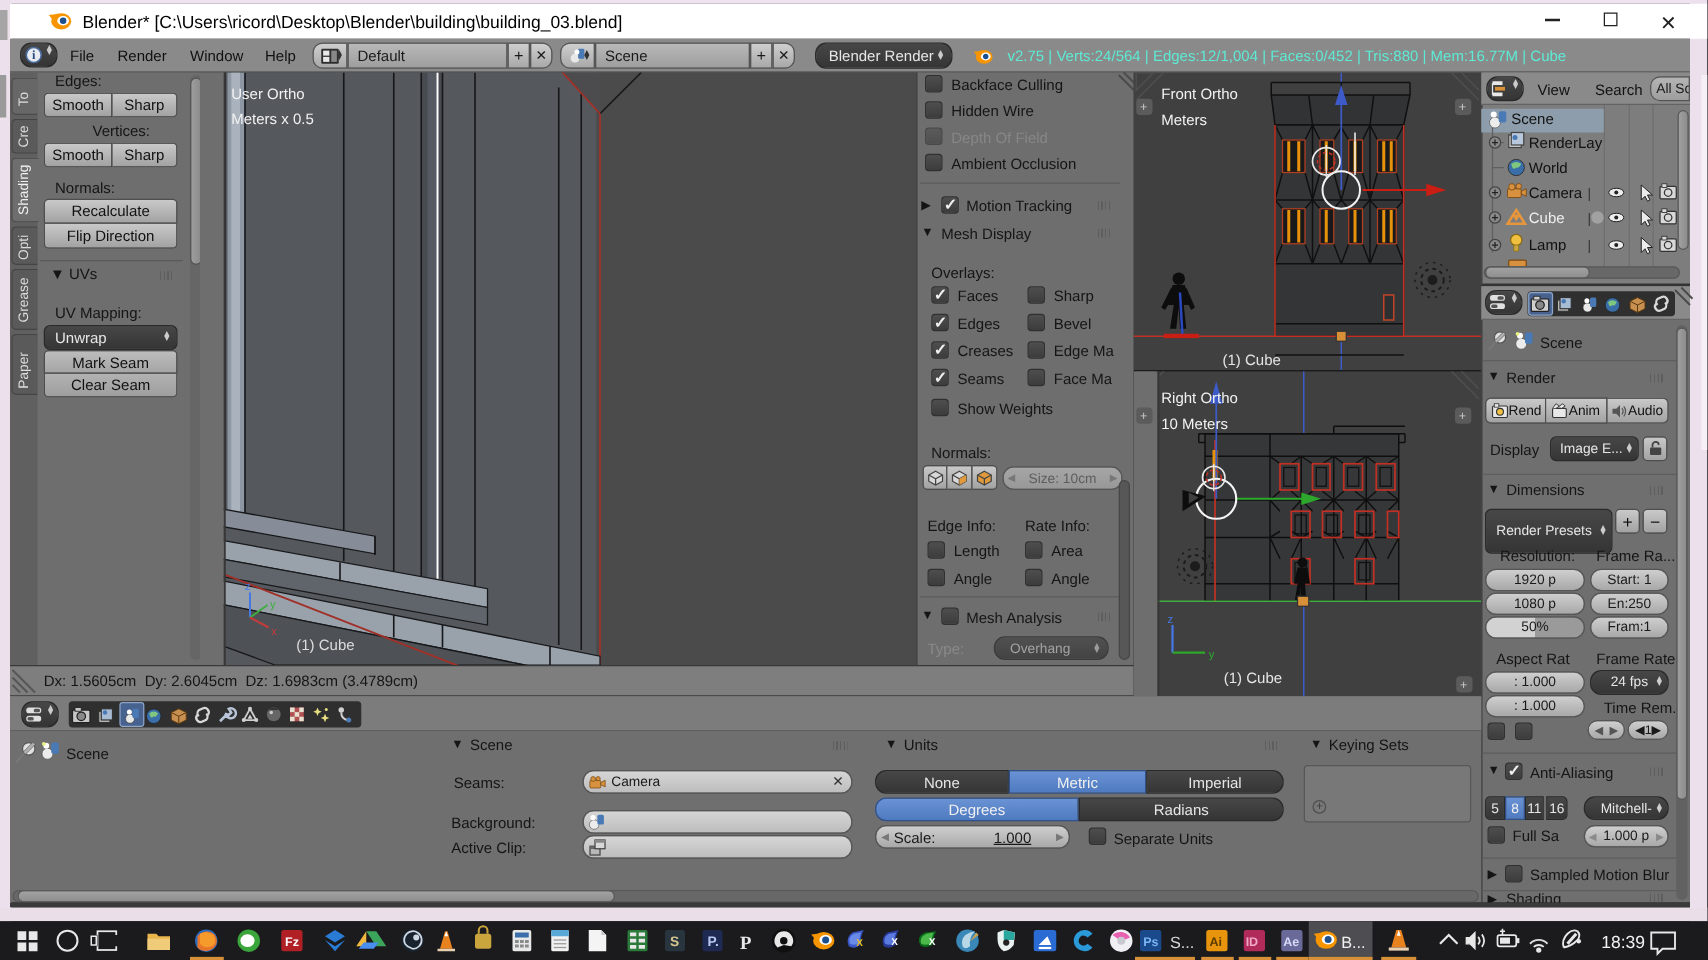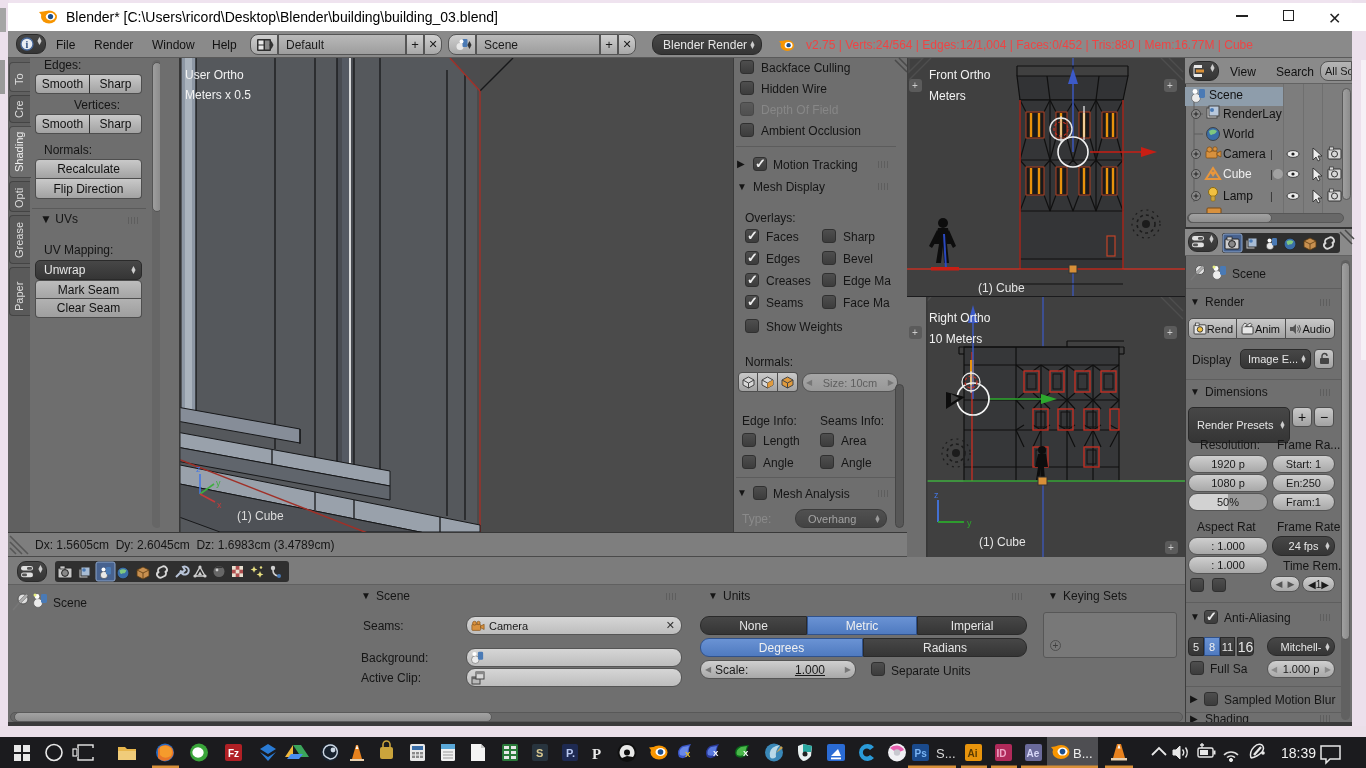--- a/index.html
+++ b/index.html
@@ -81,21 +81,21 @@
   <div class="pill" style="left:618px;top:34px;width:18px;height:21px;border-radius:0 8px 8px 0;font-size:11px;">✕</div>
   <div class="pill-dark" style="left:652px;top:34px;width:110px;height:21px;justify-content:flex-start;padding-left:10px;font-size:12px;">Blender Render
     <span style="position:absolute;right:5px;color:#ccc;font-size:7px;line-height:4px;">▲<br>▼</span>
   </div>
   <svg style="left:778px;top:38px;width:17px;height:15px" viewBox="0 0 20 18">
     <ellipse cx="11" cy="9" rx="8" ry="6.5" fill="#f79500"></ellipse>
     <ellipse cx="12.5" cy="8.6" rx="4.7" ry="3.8" fill="#fff"></ellipse>
     <circle cx="12.5" cy="8.6" r="2.6" fill="#1c4f8d"></circle>
     <path d="M1 4 L9 3 L5 9 Z" fill="#f79500"></path>
   </svg>
-  <div class="hdrtxt abs" style="left:806px;top:38px;color:#ef4444;">v2.75 | Verts:24/564 | Edges:12/1,004 | Faces:0/452 | Tris:880 | Mem:16.77M | Cube</div>
+  <div class="hdrtxt abs" style="left:806px;top:38px;color:#5eead4;">v2.75 | Verts:24/564 | Edges:12/1,004 | Faces:0/452 | Tris:880 | Mem:16.77M | Cube</div>
 </div>
 
 <div id="toolshelf">
   <div class="abs" style="left:8px;top:58px;width:171px;height:474px;background:#6e6e6e;"></div>
   <div class="abs" style="left:8px;top:58px;width:22px;height:474px;background:#606060;"></div>
   <div class="abs" style="left:9px;top:62px;width:21px;height:30px;background:#676767;border:1px solid #4a4a4a;border-right:none;border-radius:4px 0 0 4px;"></div>
   <div class="abs" style="left:13px;top:85px;font-size:11px;color:#ddd;transform:rotate(-90deg);transform-origin:0 0;">To</div>
   <div class="abs" style="left:9px;top:95px;width:21px;height:28px;background:#5a5a5a;border:1px solid #444;border-right:none;border-radius:4px 0 0 4px;"></div>
   <div class="abs" style="left:13px;top:118px;font-size:11px;color:#ddd;transform:rotate(-90deg);transform-origin:0 0;">Cre</div>
   <div class="abs" style="left:9px;top:126px;width:22px;height:52px;background:#6e6e6e;border:1px solid #4a4a4a;border-right:none;border-radius:4px 0 0 4px;"></div>
@@ -242,21 +242,21 @@
       </svg>
     </div>
   <div class="btn" style="left:778px;top:372px;width:20px;height:20px;border-radius:0 4px 4px 0;border-left:none;">
       <svg width="13" height="13" viewBox="0 0 13 13" style="position:static">
         <path d="M6.5 1 L12 4 L12 9 L6.5 12 L1 9 L1 4 Z" fill="#e09a3c" stroke="#444" stroke-width="1"></path>
         <path d="M1 4 L6.5 7 L12 4 M6.5 7 L6.5 12" stroke="#444" stroke-width="1" fill="none"></path>
       </svg>
     </div>
   <div class="pill" style="left:802px;top:373px;width:96px;height:19px;background:linear-gradient(#a6a6a6,#989898);color:#5e5e5e;font-size:11px;"><span style="position:absolute;left:3px;color:#777;font-size:8px;">◀</span>Size: 10cm<span style="position:absolute;right:3px;color:#777;font-size:8px;">▶</span></div>
   <div class="lbl" style="left:742px;top:414px;">Edge Info:</div>
-  <div class="lbl" style="left:820px;top:414px;">Seams Info:</div>
+  <div class="lbl" style="left:820px;top:414px;">Rate Info:</div>
   <div class="chk" style="left:742px;top:433px;"></div>
     <div class="lbl" style="left:763px;top:434px;">Length</div>
   <div class="chk" style="left:820px;top:433px;"></div>
     <div class="lbl" style="left:841px;top:434px;">Area</div>
   <div class="chk" style="left:742px;top:455px;"></div>
     <div class="lbl" style="left:763px;top:456px;">Angle</div>
   <div class="chk" style="left:820px;top:455px;"></div>
     <div class="lbl" style="left:841px;top:456px;">Angle</div>
   <div class="abs" style="left:736px;top:477px;width:160px;height:1px;background:#5c5c5c;"></div>
   <div class="lbl" style="left:737px;top:487px;font-size:10px;">▼</div>
@@ -690,21 +690,21 @@
   <div class="pill" style="left:1270px;top:576px;width:30px;height:16px;font-size:9px;color:#555;">◀ &nbsp;▶</div>
   <div class="pill" style="left:1302px;top:576px;width:33px;height:16px;font-size:10px;">◀1▶</div>
   <div class="abs" style="left:1186px;top:602px;width:156px;height:1px;background:#5e5e5e;"></div>
   <div class="lbl" style="left:1190px;top:611px;font-size:10px;">▼</div>
   <div class="chk on" style="left:1204px;top:610px;"></div>
   <div class="lbl" style="left:1224px;top:611px;">Anti-Aliasing</div>
   <div class="dots" style="left:1320px;top:614px;"></div>
   <div class="pill-dark" style="left:1188px;top:637px;width:16px;height:19px;border-radius:4px 0 0 4px;font-size:11px;">5</div>
   <div class="pill-blue" style="left:1204px;top:637px;width:16px;height:19px;border-radius:0;font-size:11px;">8</div>
   <div class="pill-dark" style="left:1220px;top:637px;width:15px;height:19px;border-radius:0;font-size:11px;">11</div>
-  <div class="pill-dark" style="left:1237px;top:637px;width:17px;height:19px;border-radius:0 4px 4px 0;font-size:14px;">16</div>
+  <div class="pill-dark" style="left:1237px;top:637px;width:17px;height:19px;border-radius:0 4px 4px 0;font-size:11px;">16</div>
   <div class="pill-dark" style="left:1267px;top:637px;width:68px;height:19px;font-size:11px;">Mitchell-<span style="position:absolute;right:3px;color:#ccc;font-size:7px;line-height:4px;">▲<br>▼</span></div>
   <div class="chk" style="left:1190px;top:661px;"></div>
   <div class="lbl" style="left:1210px;top:662px;">Full Sa</div>
   <div class="pill" style="left:1267px;top:660px;width:68px;height:18px;font-size:11px;"><span style="position:absolute;left:3px;color:#8a8a8a;font-size:8px;">◀</span>1.000 p<span style="position:absolute;right:3px;color:#8a8a8a;font-size:8px;">▶</span></div>
   <div class="abs" style="left:1186px;top:686px;width:156px;height:1px;background:#5e5e5e;"></div>
   <div class="lbl" style="left:1190px;top:693px;font-size:10px;">▶</div>
   <div class="chk" style="left:1204px;top:692px;"></div>
   <div class="lbl" style="left:1224px;top:693px;">Sampled Motion Blur</div>
   <div class="abs" style="left:1186px;top:712px;width:156px;height:1px;background:#5e5e5e;"></div>
   <div class="lbl" style="left:1190px;top:713px;font-size:10px;">▶</div>

